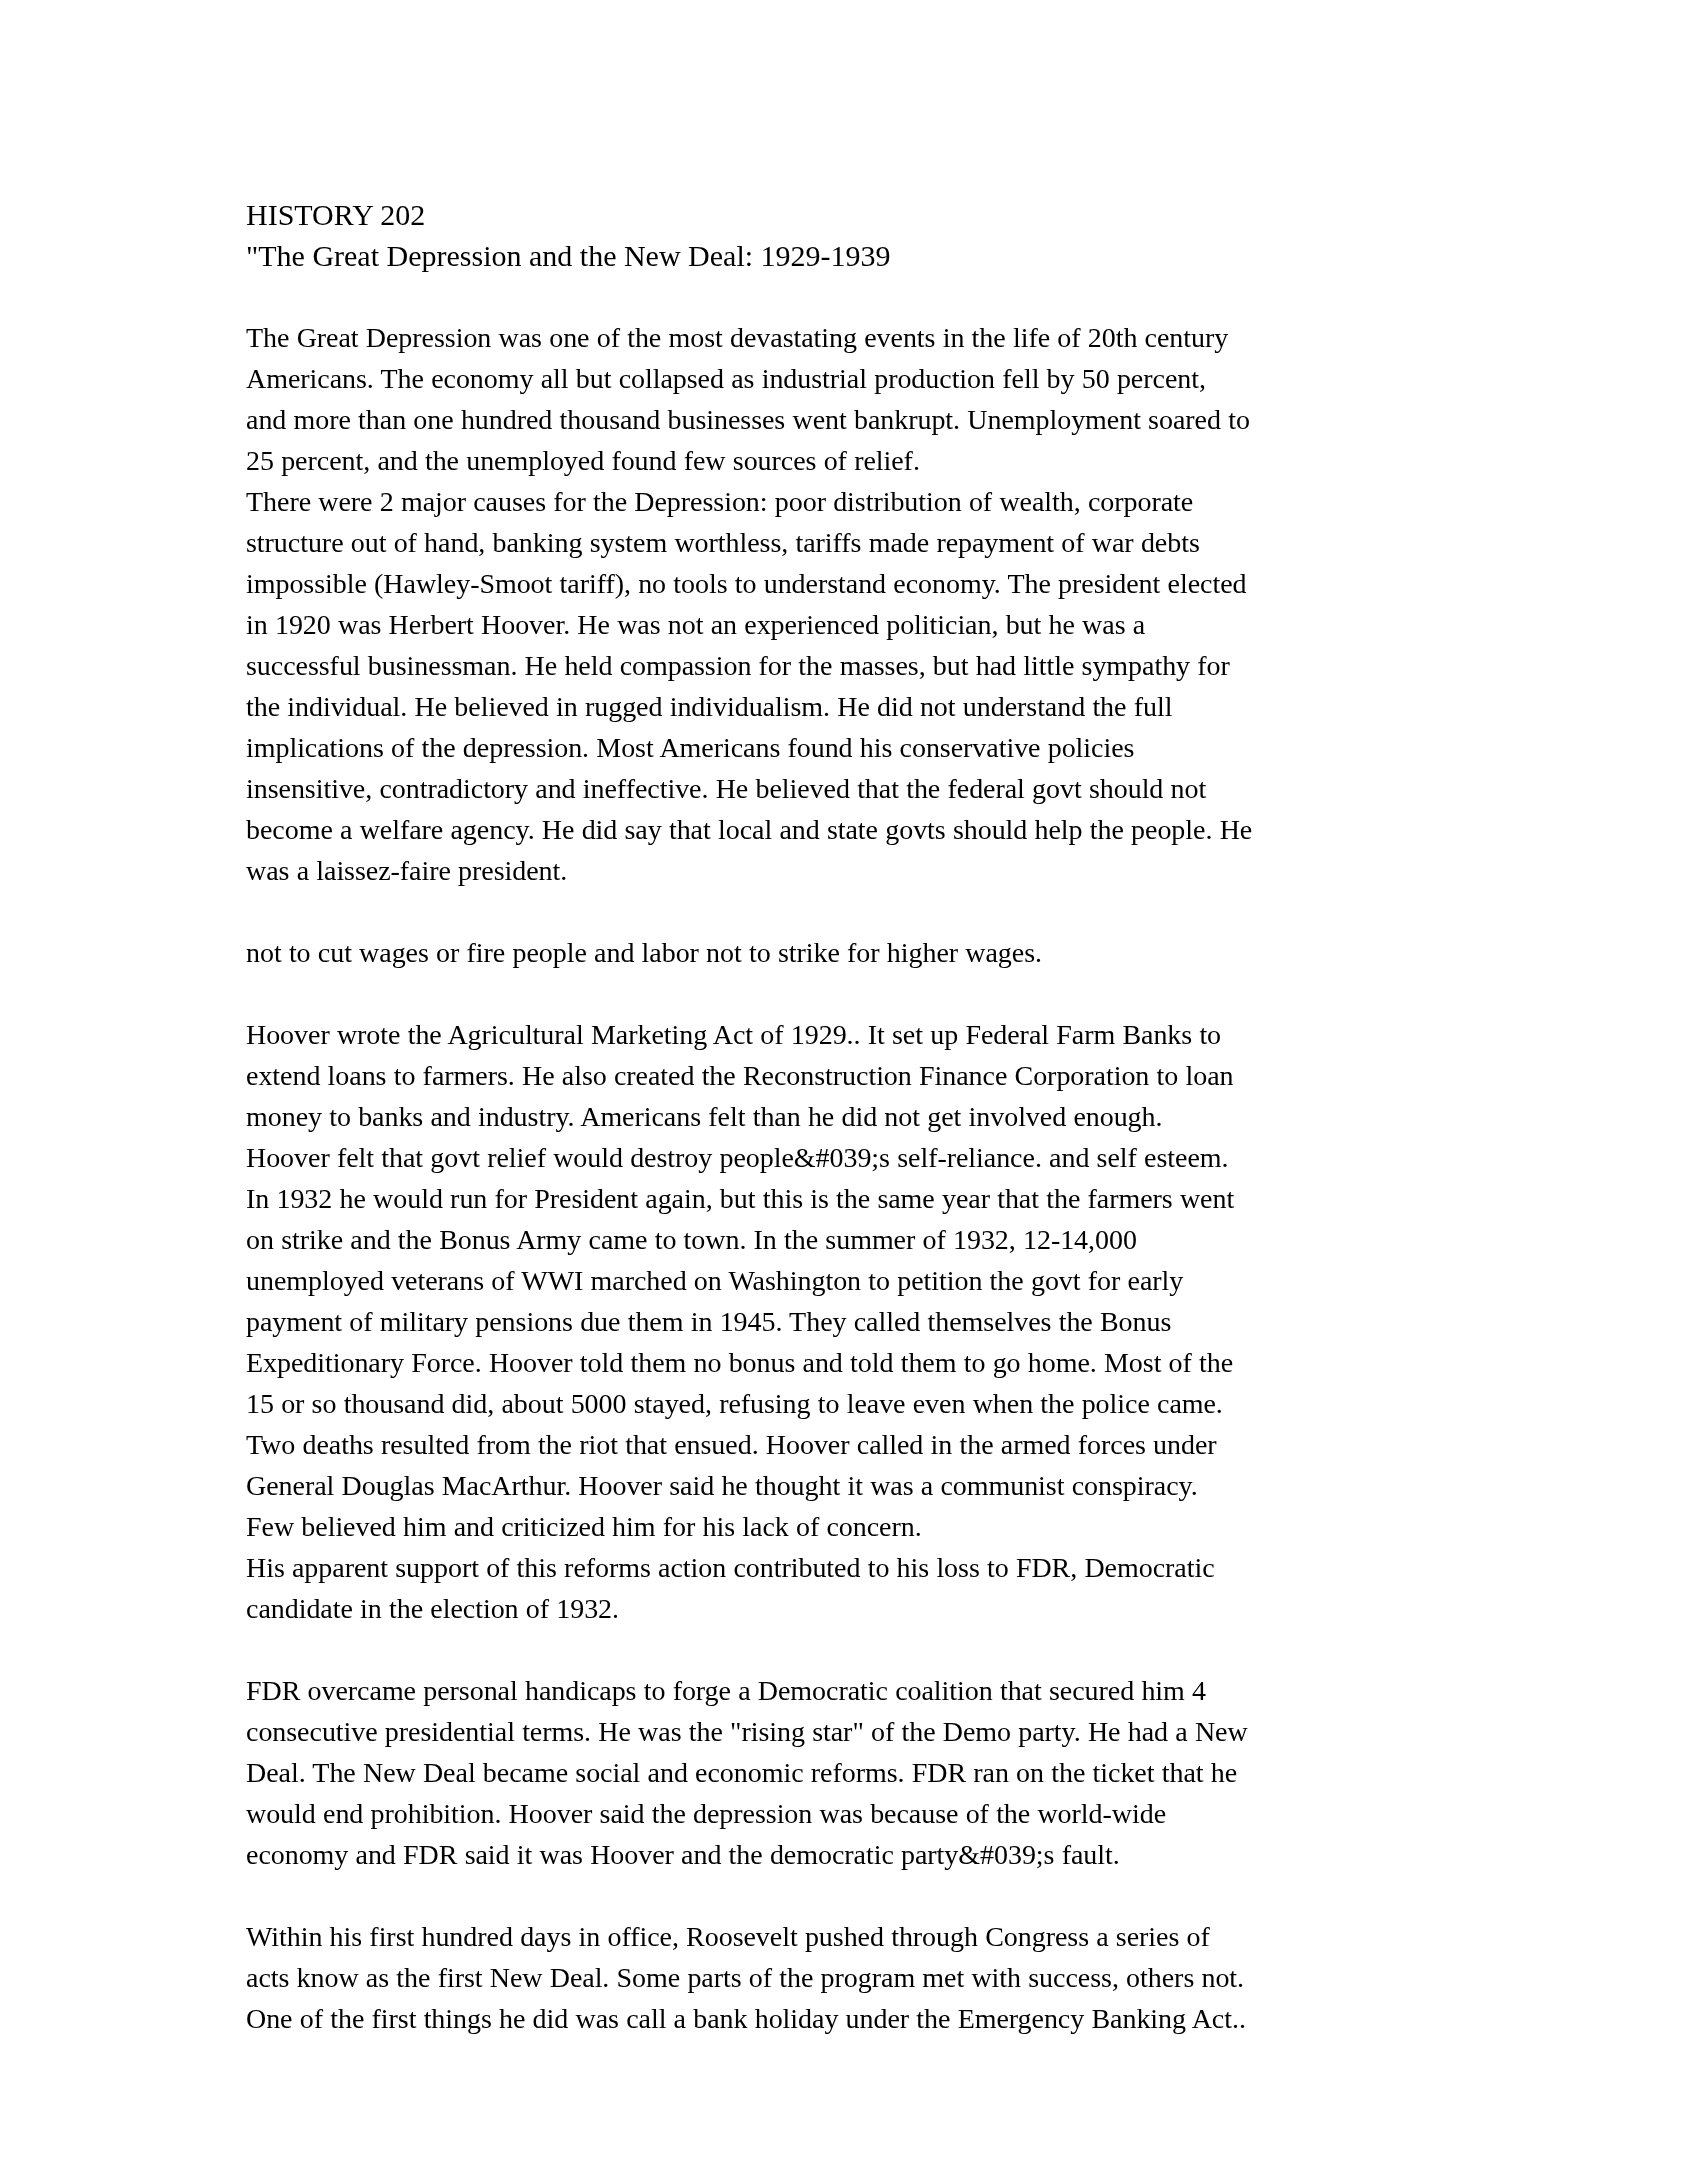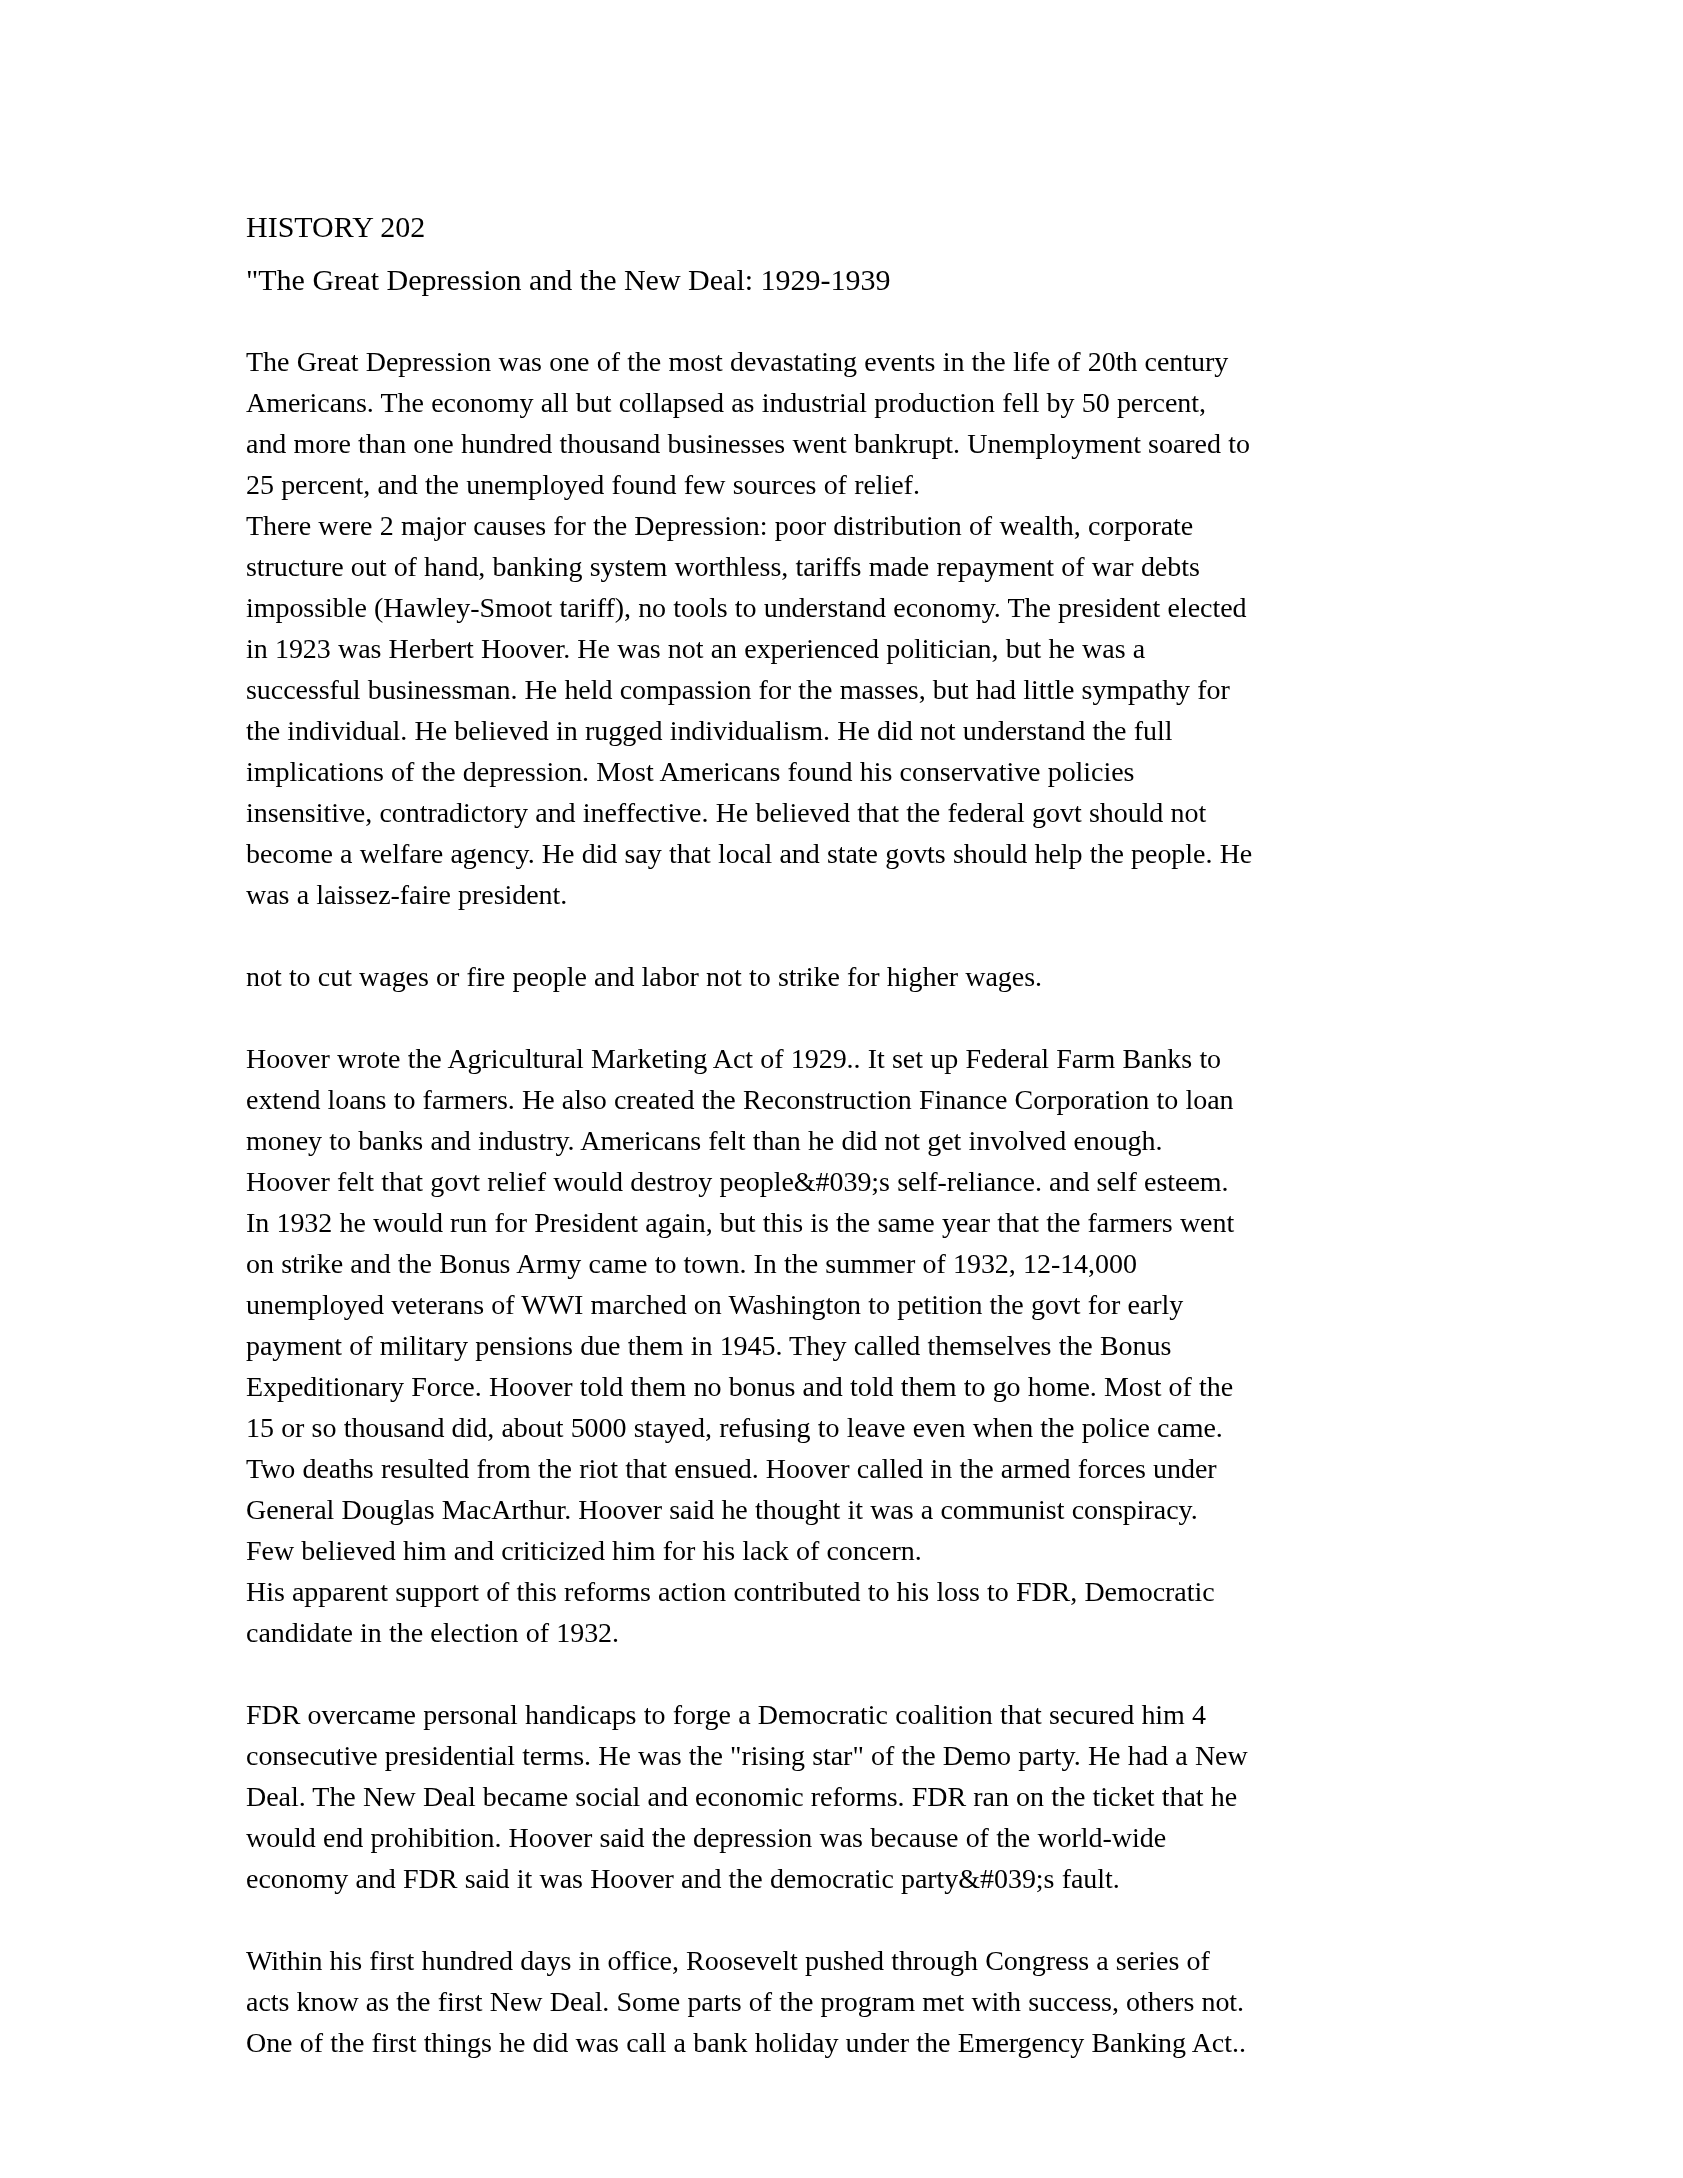--- a/index.html
+++ b/index.html
@@ -36,21 +36,20 @@
     line-height: 41px;
     letter-spacing: -0.05px;
     white-space: pre-wrap;
     word-spacing: 0.3px;
   }
 
   .heading-line {
     font-size: 30px;
     line-height: 41px;
     white-space: pre-wrap;
-    margin-top: 12px;
   }
 
   .blank-line {
     font-size: 30px;
     line-height: 41px;
     height: 41px;
   }
 
   .block {
     margin: 0;
@@ -72,21 +71,21 @@
       <div class="block">
         <div class="doc-line">The Great Depression was one of the most devastating events in the life of 20th century</div>
         <div class="doc-line">Americans. The economy all but collapsed as industrial production fell by 50 percent,</div>
         <div class="doc-line">and more than one hundred thousand businesses went bankrupt. Unemployment soared to</div>
         <div class="doc-line">25 percent, and the unemployed found few sources of relief.</div>
       </div>
       <div class="block">
         <div class="doc-line">There were 2 major causes for the Depression: poor distribution of wealth, corporate</div>
         <div class="doc-line">structure out of hand, banking system worthless, tariffs made repayment of war debts</div>
         <div class="doc-line">impossible (Hawley-Smoot tariff), no tools to understand economy. The president elected</div>
-        <div class="doc-line">in 1923 was Herbert Hoover. He was not an experienced politician, but he was a</div>
+        <div class="doc-line">in 1920 was Herbert Hoover. He was not an experienced politician, but he was a</div>
         <div class="doc-line">successful businessman. He held compassion for the masses, but had little sympathy for</div>
         <div class="doc-line">the individual. He believed in rugged individualism. He did not understand the full</div>
         <div class="doc-line">implications of the depression. Most Americans found his conservative policies</div>
         <div class="doc-line">insensitive, contradictory and ineffective. He believed that the federal govt should not</div>
         <div class="doc-line">become a welfare agency. He did say that local and state govts should help the people. He</div>
         <div class="doc-line">was a laissez-faire president.</div>
       </div>
       <div class="block">
         <div class="blank-line"></div>
       </div>

